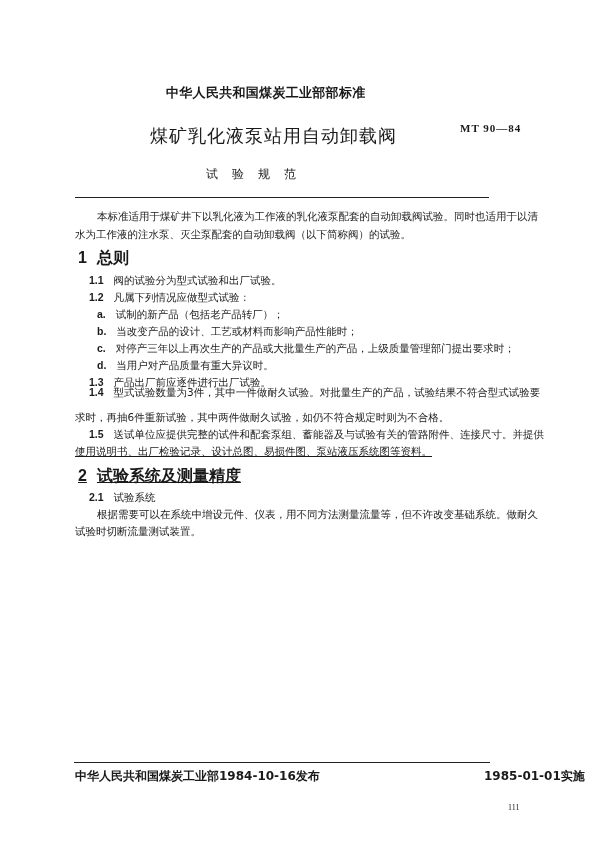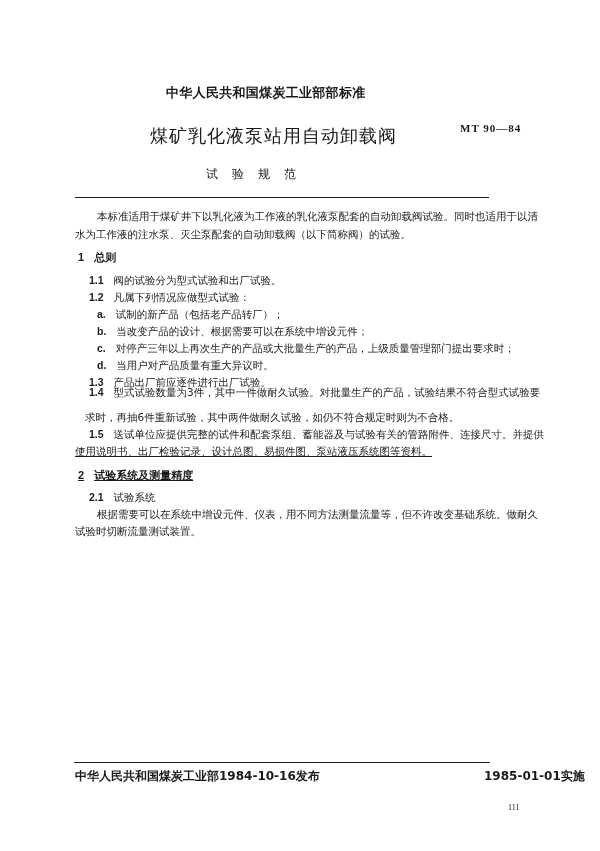--- a/index.html
+++ b/index.html
@@ -10,21 +10,21 @@
     .abs { position: absolute; white-space: nowrap; }
     .hdr-org { left: 166px; top: 84px; font-size: 13px; font-weight: bold; letter-spacing: 0.3px; }
     .std-code { left: 460px; top: 122px; font-family: "Liberation Serif", serif; font-size: 11px; font-weight: bold; letter-spacing: 1px; }
     .title1 { left: 150px; top: 124px; font-size: 18px; letter-spacing: 1px; }
     .title2 { left: 206px; top: 166px; font-size: 12px; letter-spacing: 14px; }
     .rule { position: absolute; left: 75px; width: 414px; border-top: 1.5px solid #222; }
     .rule-top { top: 197px; }
     .rule-bot { top: 762px; left: 74px; width: 416px; }
     .p { font-size: 10.5px; line-height: 17px; }
     .num { font-weight: bold; font-family: "Liberation Sans", sans-serif; margin-right: 10px; }
-    .sec { font-weight: bold; font-size: 11px; }
+    .sec { font-weight: bold; font-size: 16px; }
     .footer-left { left: 75px; top: 768px; font-size: 12px; font-weight: bold; }
     .footer-right { left: 452px; top: 768px; font-size: 12px; font-weight: bold; margin-left: 32px; }
     .page-no { left: 508px; top: 803px; font-family: "Liberation Serif", serif; font-size: 8px; }
   </style>
 </head>
 <body>
 
 <div>
 
   <div class="abs hdr-org">中华人民共和国煤炭工业部部标准</div>
@@ -45,37 +45,37 @@
     <span class="num">1.1</span><span>阀的试验分为型式试验和出厂试验。</span>
   </div>
   <div class="abs p" style="left:89px; top:289px;">
     <span class="num">1.2</span><span>凡属下列情况应做型式试验：</span>
   </div>
 
   <div class="abs p" style="left:97px; top:306px;">
     <span class="num">a.</span><span>试制的新产品（包括老产品转厂）；</span>
   </div>
   <div class="abs p" style="left:97px; top:323px;">
-    <span class="num">b.</span><span>当改变产品的设计、根据需要可以在系统中增设元件；</span>
+    <span class="num">b.</span><span>当改变产品的设计、工艺或材料而影响产品性能时；</span>
   </div>
   <div class="abs p" style="left:97px; top:340px;">
     <span class="num">c.</span><span>对停产三年以上再次生产的产品或大批量生产的产品，上级质量管理部门提出要求时；</span>
   </div>
   <div class="abs p" style="left:97px; top:357px;">
     <span class="num">d.</span><span>当用户对产品质量有重大异议时。</span>
   </div>
 
   <div class="abs p" style="left:89px; top:374px;">
     <span class="num">1.3</span><span>产品出厂前应逐件进行出厂试验。</span>
   </div>
 
   <div class="abs p" style="left:89px; top:384px;">
     <span class="num">1.4</span><span>型式试验数量为3件，其中一件做耐久试验。对批量生产的产品，试验结果不符合型式试验要</span>
   </div>
-  <div class="abs p" style="left:85px; top:409px;">求时，再抽6件重新试验，其中两件做耐久试验，如仍不符合规定时则为不合格。</div>
+  <div class="abs p" style="left:75px; top:409px;">求时，再抽6件重新试验，其中两件做耐久试验，如仍不符合规定时则为不合格。</div>
 
   <div class="abs p" style="left:89px; top:426px;">
     <span class="num">1.5</span><span>送试单位应提供完整的试件和配套泵组、蓄能器及与试验有关的管路附件、连接尺寸。并提供</span>
   </div>
   <div class="abs p" style="left:75px; top:443px;text-decoration:underline;">使用说明书、出厂检验记录、设计总图、易损件图、泵站液压系统图等资料。</div>
 
   <div class="abs p sec" style="left:78px; top:467px;text-decoration:underline;">
     <span class="num">2</span><span>试验系统及测量精度</span>
   </div>
   <div class="abs p" style="left:89px; top:489px;">

